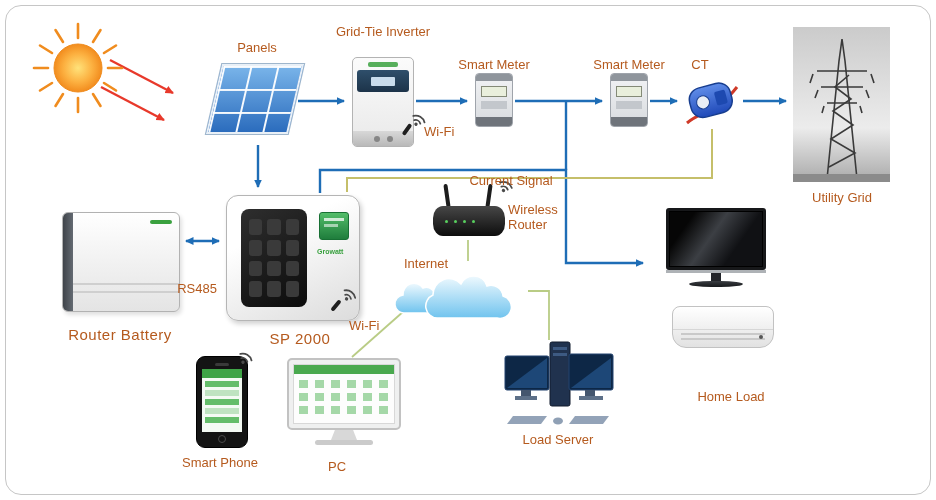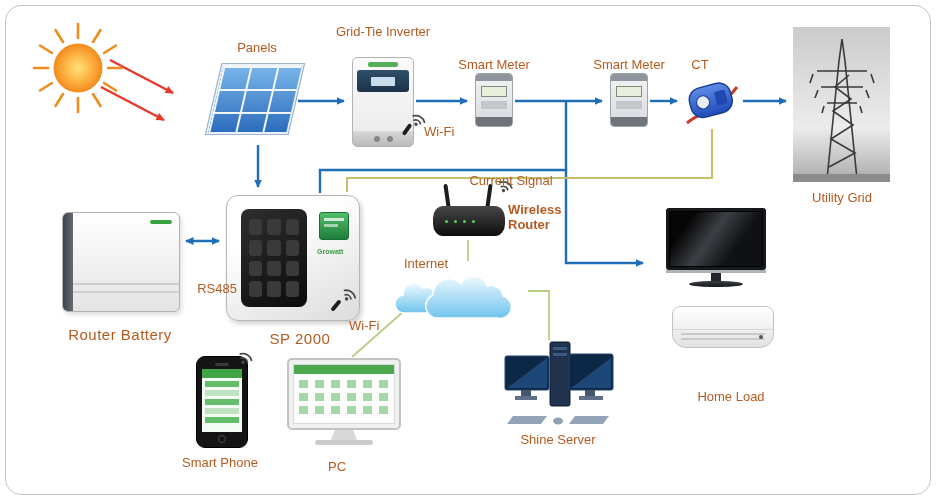--- a/index.html
+++ b/index.html
@@ -398,22 +398,22 @@
 
   <span class="lbl" style="left:257px; top:40px;">Panels</span>
   <span class="lbl" style="left:383px; top:24px;">Grid-Tie Inverter</span>
   <span class="lbl left" style="left:424px; top:124px;">Wi-Fi</span>
   <span class="lbl" style="left:494px; top:57px;">Smart Meter</span>
   <span class="lbl" style="left:629px; top:57px;">Smart Meter</span>
   <span class="lbl" style="left:700px; top:57px;">CT</span>
   <span class="lbl" style="left:842px; top:190px;">Utility Grid</span>
   <span class="lbl" style="left:511px; top:173px;">Current Signal</span>
   <span class="lbl big" style="left:120px; top:326px;">Router Battery</span>
-  <span class="lbl" style="left:197px; top:281px;margin-left:20px;">RS485</span>
+  <span class="lbl" style="left:197px; top:281px;">RS485</span>
   <span class="lbl big" style="left:300px; top:330px;">SP 2000</span>
   <span class="lbl left" style="left:349px; top:318px;">Wi-Fi</span>
-  <span class="lbl wrap" style="left:508px; top:202px;font-weight:bold;">Wireless Router</span>
+  <span class="lbl wrap" style="left:508px; top:202px;">Wireless Router</span>
   <span class="lbl" style="left:426px; top:256px;">Internet</span>
   <span class="lbl" style="left:220px; top:455px;">Smart Phone</span>
   <span class="lbl" style="left:337px; top:459px;">PC</span>
-  <span class="lbl" style="left:558px; top:432px;">Shine Server</span>
+  <span class="lbl" style="left:558px; top:432px;">Load Server</span>
   <span class="lbl" style="left:731px; top:371px;margin-top:18px;">Home Load</span>
 </div>
 
 </body></html>

